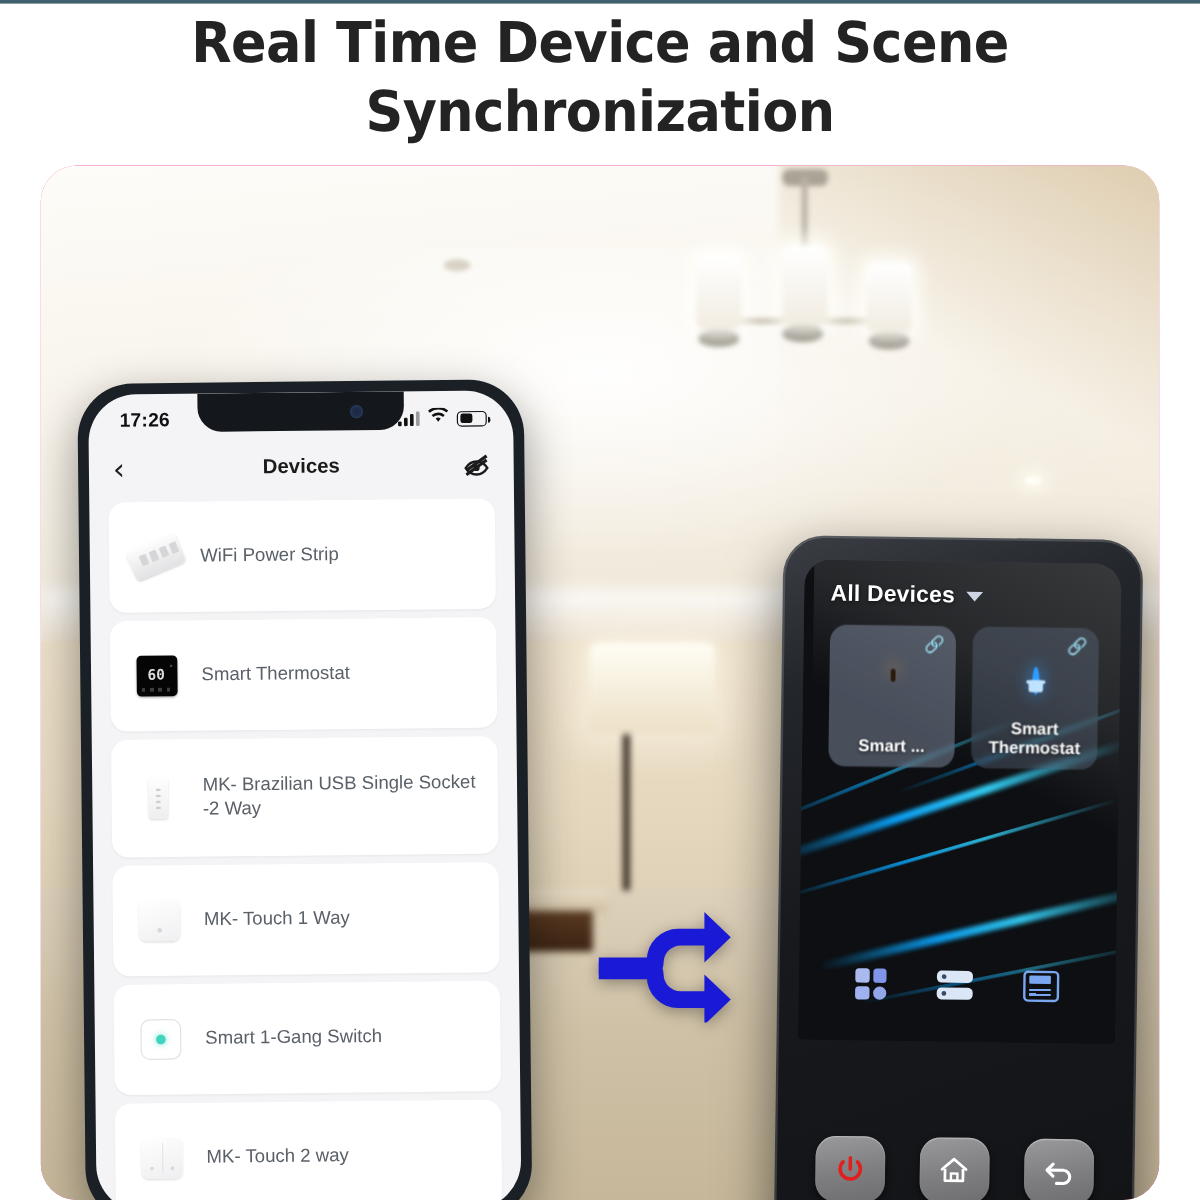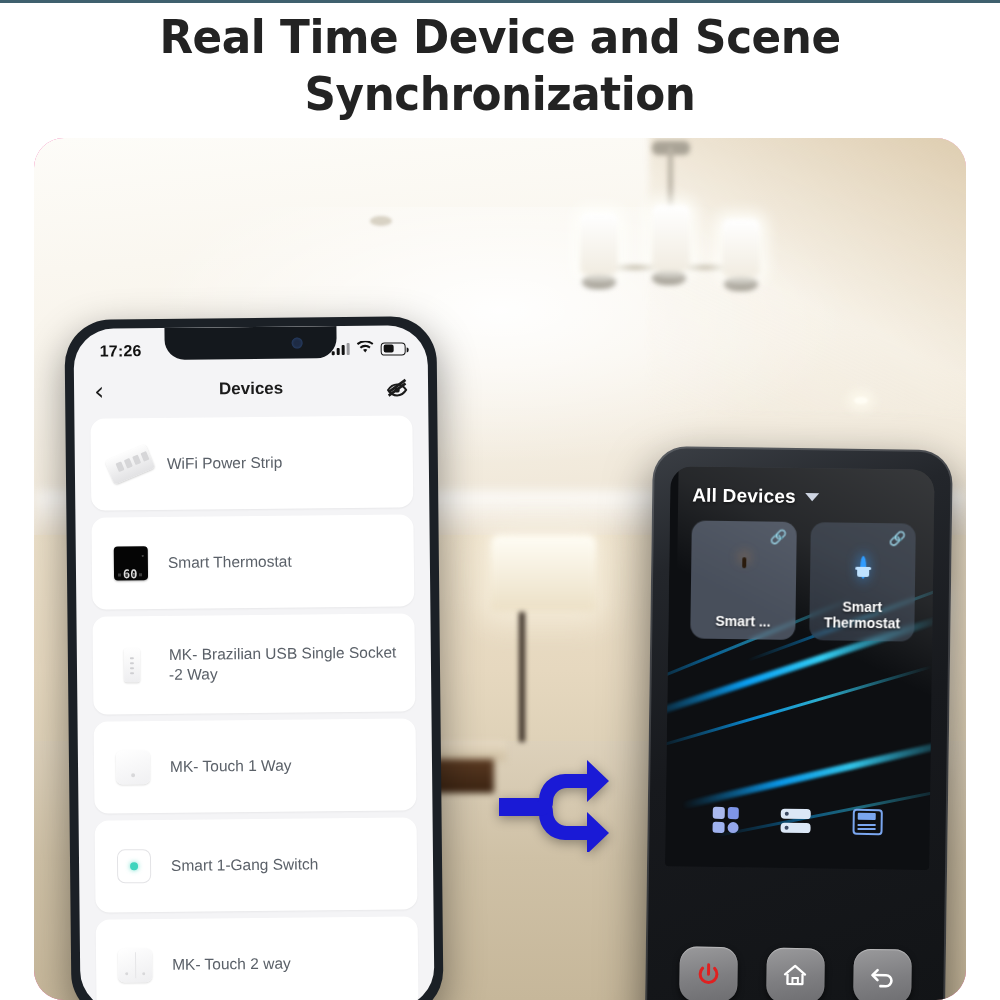--- a/index.html
+++ b/index.html
@@ -205,21 +205,21 @@
   .dev-name { font-size: 15.5px; color: #5a6068; line-height: 20px; }
 
   
   .ic-strip { width: 44px; height: 26px; position: relative; transform: rotate(-22deg); }
   .ic-strip .body { position:absolute; inset:0; background:linear-gradient(180deg,#fdfdfd,#e2e2e4);
     border-radius: 4px; box-shadow:0 1px 2px rgba(0,0,0,0.18); }
   .ic-strip .sock { position:absolute; top:7px; width:6px;height:9px;background:#d6d6d8;border-radius:1px;}
   .ic-thermo { width: 34px; height: 34px; background:#050505; border-radius:4px; position:relative;
     box-shadow:0 1px 2px rgba(0,0,0,0.3); overflow:hidden; }
   .ic-thermo .num { position:absolute; left:9px; top:9px; color:#dcdcdc; font-size:12px;
-    font-family:"DejaVu Sans Mono",monospace; font-weight:700;margin-top:12px; }
+    font-family:"DejaVu Sans Mono",monospace; font-weight:700; }
   .ic-thermo .sm { position:absolute; right:4px; top:8px; color:#9a9a9a; font-size:6px; }
   .ic-thermo .row { position:absolute; left:4px; bottom:4px; right:4px; height:3px;
     background:repeating-linear-gradient(90deg,#555 0 3px,transparent 3px 7px); opacity:.7;}
   .ic-socket { width: 16px; height: 34px; background:linear-gradient(180deg,#fefefe,#eeeef0);
     border-radius:3px; box-shadow:0 1px 2px rgba(0,0,0,0.16); position:relative; }
   .ic-socket .d { position:absolute; left:6px; width:4px;height:2px;background:#cfcfd2;border-radius:1px;}
   .ic-touch1 { width: 34px; height: 34px; background:linear-gradient(160deg,#ffffff,#f0f0f2);
     border-radius:6px; box-shadow:0 1px 2px rgba(0,0,0,0.14); position:relative; }
   .ic-touch1 .dot { position:absolute; left:50%; bottom:7px; transform:translateX(-50%);
     width:4px;height:4px;border-radius:50%; background:#d8d8da; }

